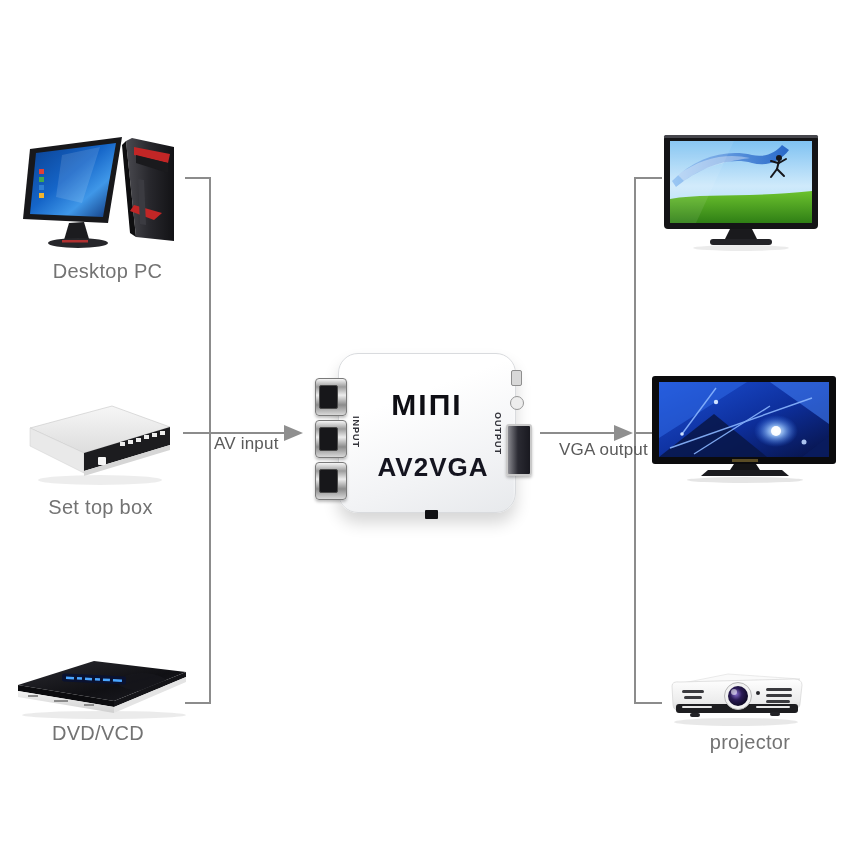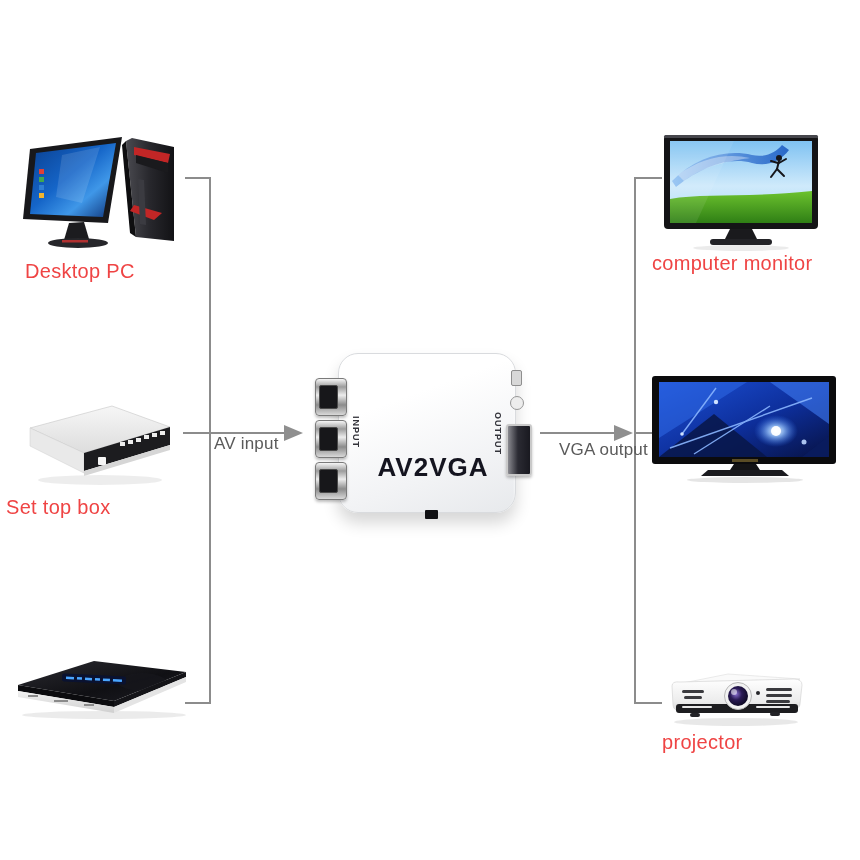--- a/index.html
+++ b/index.html
@@ -9,21 +9,21 @@
   }
   
   .line{position:absolute;background:#8c8c8c;}
   .arrowhead{
     position:absolute;width:0;height:0;
     border-top:8px solid transparent;border-bottom:8px solid transparent;
     border-left:19px solid #8f8f8f;
   }
   
   .dev-label{
-    position:absolute;font-size:20px;color:#ef4444;
+    position:absolute;font-size:20px;color:#737373;text-align:center;
     letter-spacing:.3px;white-space:nowrap;
   }
   .arrow-label{
     position:absolute;font-size:17px;color:#5a5a5a;white-space:nowrap;letter-spacing:.2px;
   }
   
   #converter{
     position:absolute;left:338px;top:353px;width:176px;height:158px;
     background:linear-gradient(160deg,#ffffff 30%,#f2f3f5 70%,#e7e9ec);
     border:1px solid #d9dbde;border-radius:20px;
@@ -184,23 +184,25 @@
       <polygon points="100,52 172,22 172,27 100,58" fill="#e4e4e4"></polygon>
       <g fill="#8a8a8a">
           <rect x="14" y="40" width="10" height="2"></rect>
           <rect x="40" y="45" width="14" height="2"></rect>
           <rect x="70" y="49" width="10" height="2"></rect>
         </g>
     </svg>
   </div>
 
   <div class="dev-label" style="left:25px;top:260px;width:165px;">Desktop PC</div>
-  <div class="dev-label" style="left:6px;top:496px;width:165px;">Set top box</div>
+  <div class="dev-label" style="left:18px;top:496px;width:165px;">Set top box</div>
+  <div class="dev-label" style="left:18px;top:722px;width:160px;">DVD/VCD</div>
 
   <div id="converter">
+    <div class="mini-logo">MIΠI</div>
     <div class="model-text">AV2VGA</div>
     <div class="port-label left">INPUT</div>
     <div class="port-label right">OUTPUT</div>
     <div class="rca" style="top:24px;"></div>
     <div class="rca" style="top:66px;"></div>
     <div class="rca" style="top:108px;"></div>
     <div class="vga-port"></div>
     <div class="mini-usb"></div>
     <div class="av-jack"></div>
     <div class="dip-switch"></div>
@@ -312,16 +314,15 @@
         </g>
       <circle cx="72" cy="30" r="13.5" fill="#f2f2f2" stroke="#b8b8b8" stroke-width="1"></circle>
       <circle cx="72" cy="30" r="10" fill="url(#lens)"></circle>
       <circle cx="68" cy="26" r="3" fill="#ffffff" opacity="0.55"></circle>
       <circle cx="92" cy="27" r="2" fill="#26262a"></circle>
       <rect x="24" y="47" width="10" height="4" rx="2" fill="#222226"></rect>
       <rect x="104" y="46" width="10" height="4" rx="2" fill="#222226"></rect>
     </svg>
   </div>
 
-  <div class="dev-label" style="left:652px;top:252px;width:192px;">computer monitor</div>
   <div class="dev-label" style="left:662px;top:731px;width:176px;">projector</div>
 
 </div>
 
 </body></html>

